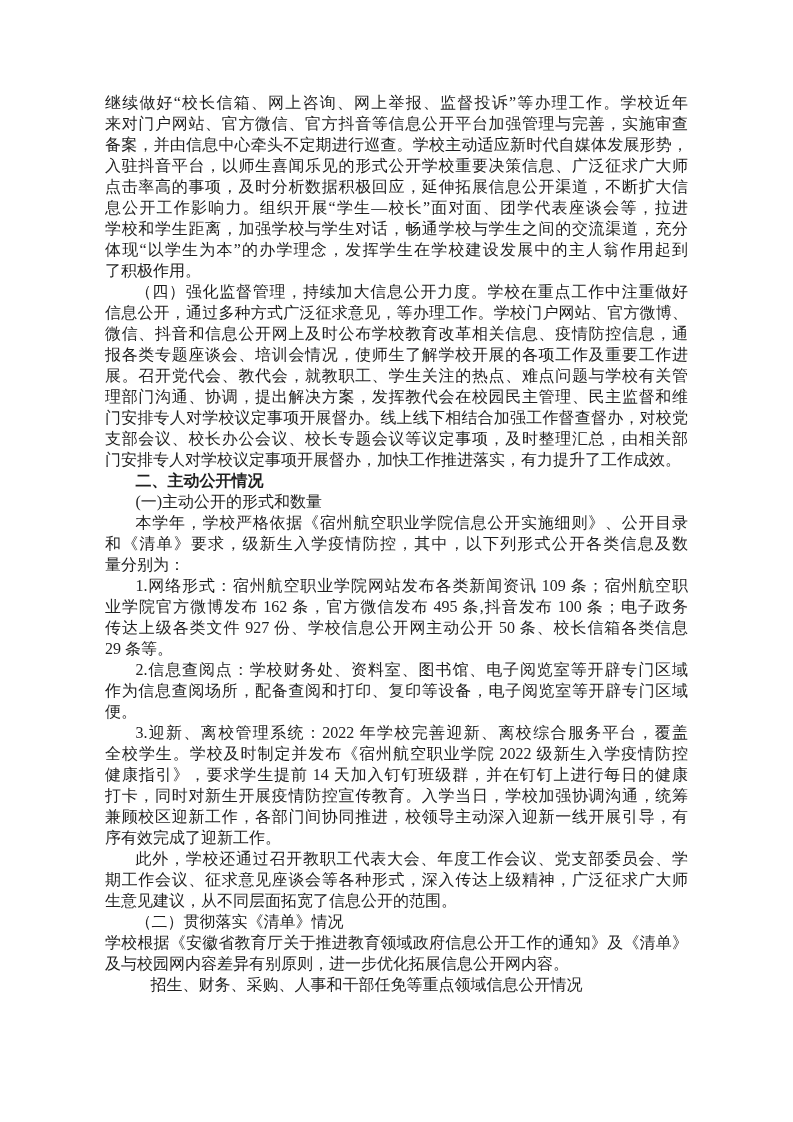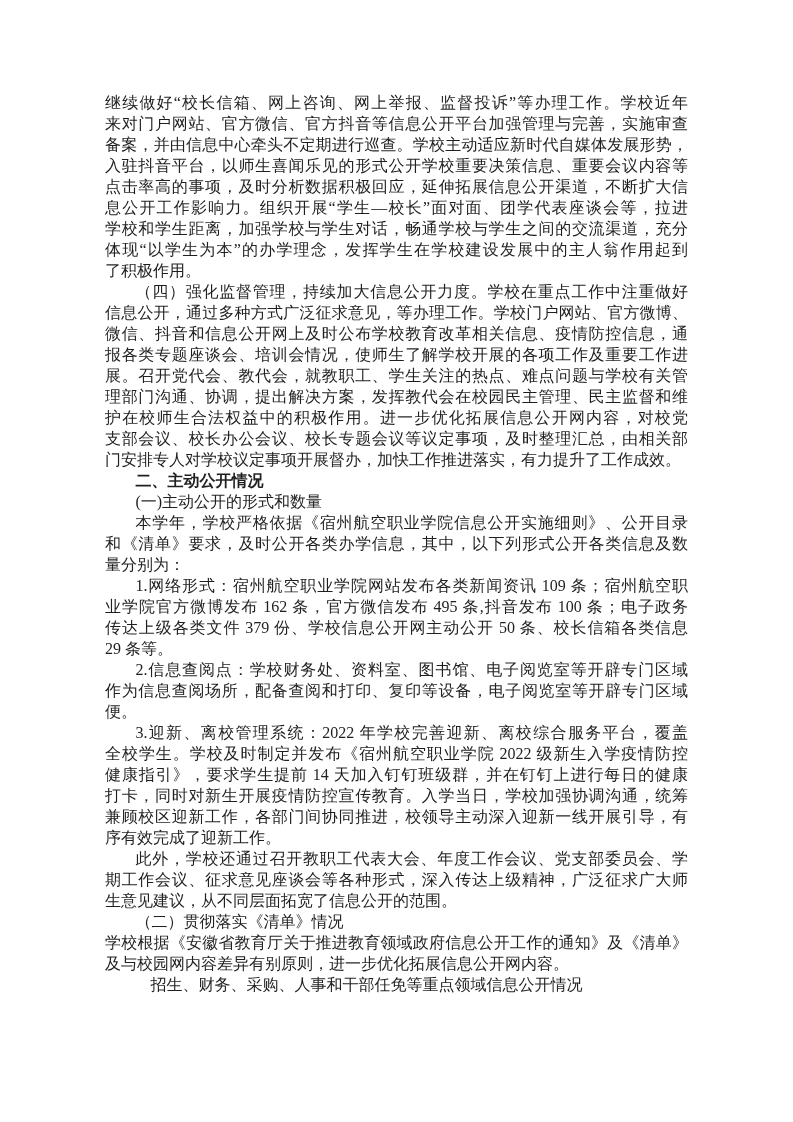--- a/index.html
+++ b/index.html
@@ -37,58 +37,58 @@
 </head>
 <body>
 
 <div class="page">
   <div class="tb">
 
     <div>
       <div class="line">继续做好“校长信箱、网上咨询、网上举报、监督投诉”等办理工作。学校近年</div>
       <div class="line">来对门户网站、官方微信、官方抖音等信息公开平台加强管理与完善，实施审查</div>
       <div class="line">备案，并由信息中心牵头不定期进行巡查。学校主动适应新时代自媒体发展形势，</div>
-      <div class="line">入驻抖音平台，以师生喜闻乐见的形式公开学校重要决策信息、重要会议内容等</div>
+      <div class="line">入驻抖音平台，以师生喜闻乐见的形式公开学校重要决策信息、广泛征求广大师</div>
       <div class="line">点击率高的事项，及时分析数据积极回应，延伸拓展信息公开渠道，不断扩大信</div>
       <div class="line">息公开工作影响力。组织开展“学生—校长”面对面、团学代表座谈会等，拉进</div>
       <div class="line">学校和学生距离，加强学校与学生对话，畅通学校与学生之间的交流渠道，充分</div>
       <div class="line">体现“以学生为本”的办学理念，发挥学生在学校建设发展中的主人翁作用起到</div>
       <div class="line end">了积极作用。</div>
     </div>
 
     <div>
       <div class="line ind">（四）强化监督管理，持续加大信息公开力度。学校在重点工作中注重做好</div>
       <div class="line">信息公开，通过多种方式广泛征求意见，等办理工作。学校门户网站、官方微博、</div>
       <div class="line">微信、抖音和信息公开网上及时公布学校教育改革相关信息、疫情防控信息，通</div>
       <div class="line">报各类专题座谈会、培训会情况，使师生了解学校开展的各项工作及重要工作进</div>
       <div class="line">展。召开党代会、教代会，就教职工、学生关注的热点、难点问题与学校有关管</div>
       <div class="line">理部门沟通、协调，提出解决方案，发挥教代会在校园民主管理、民主监督和维</div>
-      <div class="line">护在校师生合法权益中的积极作用。进一步优化拓展信息公开网内容，对校党</div>
+      <div class="line">门安排专人对学校议定事项开展督办。线上线下相结合加强工作督查督办，对校党</div>
       <div class="line">支部会议、校长办公会议、校长专题会议等议定事项，及时整理汇总，由相关部</div>
       <div class="line end">门安排专人对学校议定事项开展督办，加快工作推进落实，有力提升了工作成效。</div>
     </div>
 
     <div>
       <div class="line end bold ind">二、主动公开情况</div>
     </div>
 
     <div>
       <div class="line end ind">(一)主动公开的形式和数量</div>
     </div>
 
     <div>
       <div class="line ind">本学年，学校严格依据《宿州航空职业学院信息公开实施细则》、公开目录</div>
-      <div class="line">和《清单》要求，及时公开各类办学信息，其中，以下列形式公开各类信息及数</div>
+      <div class="line">和《清单》要求，级新生入学疫情防控，其中，以下列形式公开各类信息及数</div>
       <div class="line end">量分别为：</div>
     </div>
 
     <div>
       <div class="line ind">1.网络形式：宿州航空职业学院网站发布各类新闻资讯 109 条；宿州航空职</div>
       <div class="line">业学院官方微博发布 162 条，官方微信发布 495 条,抖音发布 100 条；电子政务</div>
-      <div class="line">传达上级各类文件 379 份、学校信息公开网主动公开 50 条、校长信箱各类信息</div>
+      <div class="line">传达上级各类文件 927 份、学校信息公开网主动公开 50 条、校长信箱各类信息</div>
       <div class="line end">29 条等。</div>
     </div>
 
     <div>
       <div class="line ind">2.信息查阅点：学校财务处、资料室、图书馆、电子阅览室等开辟专门区域</div>
       <div class="line">作为信息查阅场所，配备查阅和打印、复印等设备，电子阅览室等开辟专门区域</div>
       <div class="line end">便。</div>
     </div>
 
     <div>

